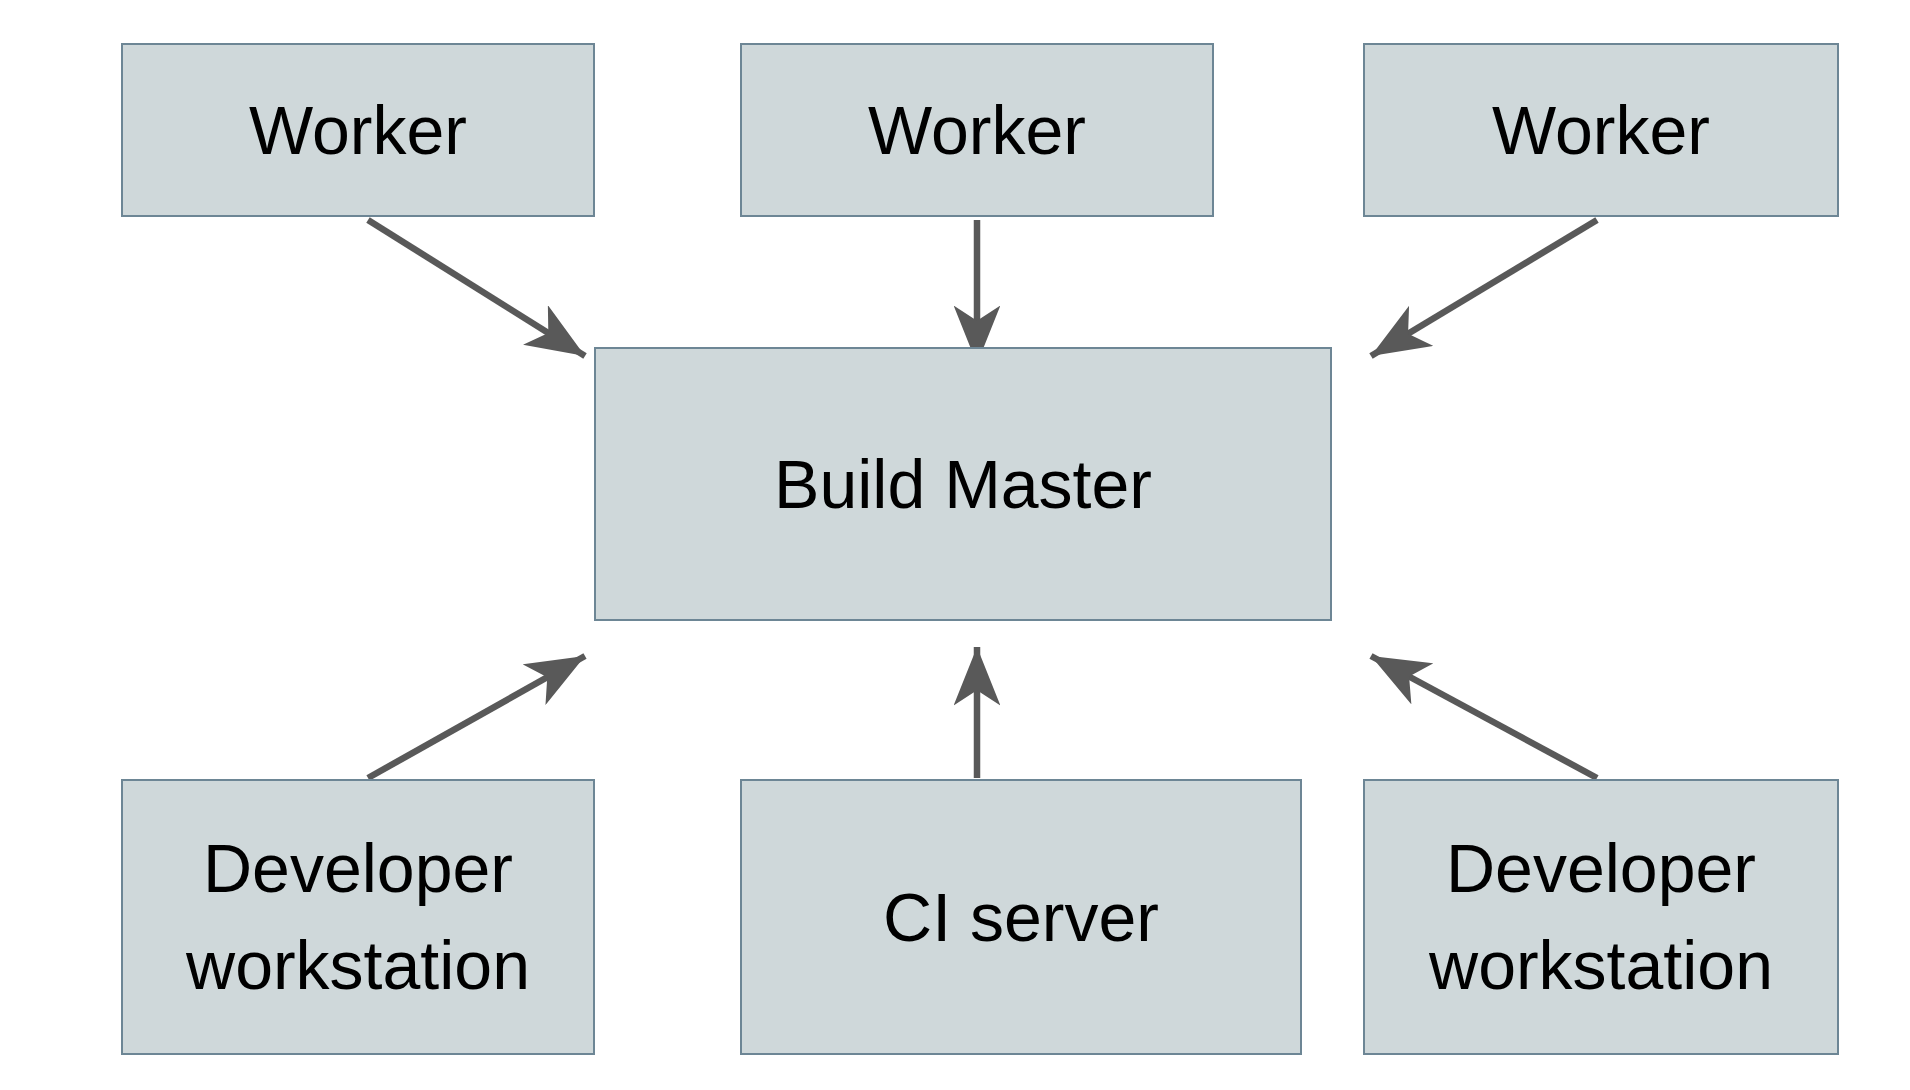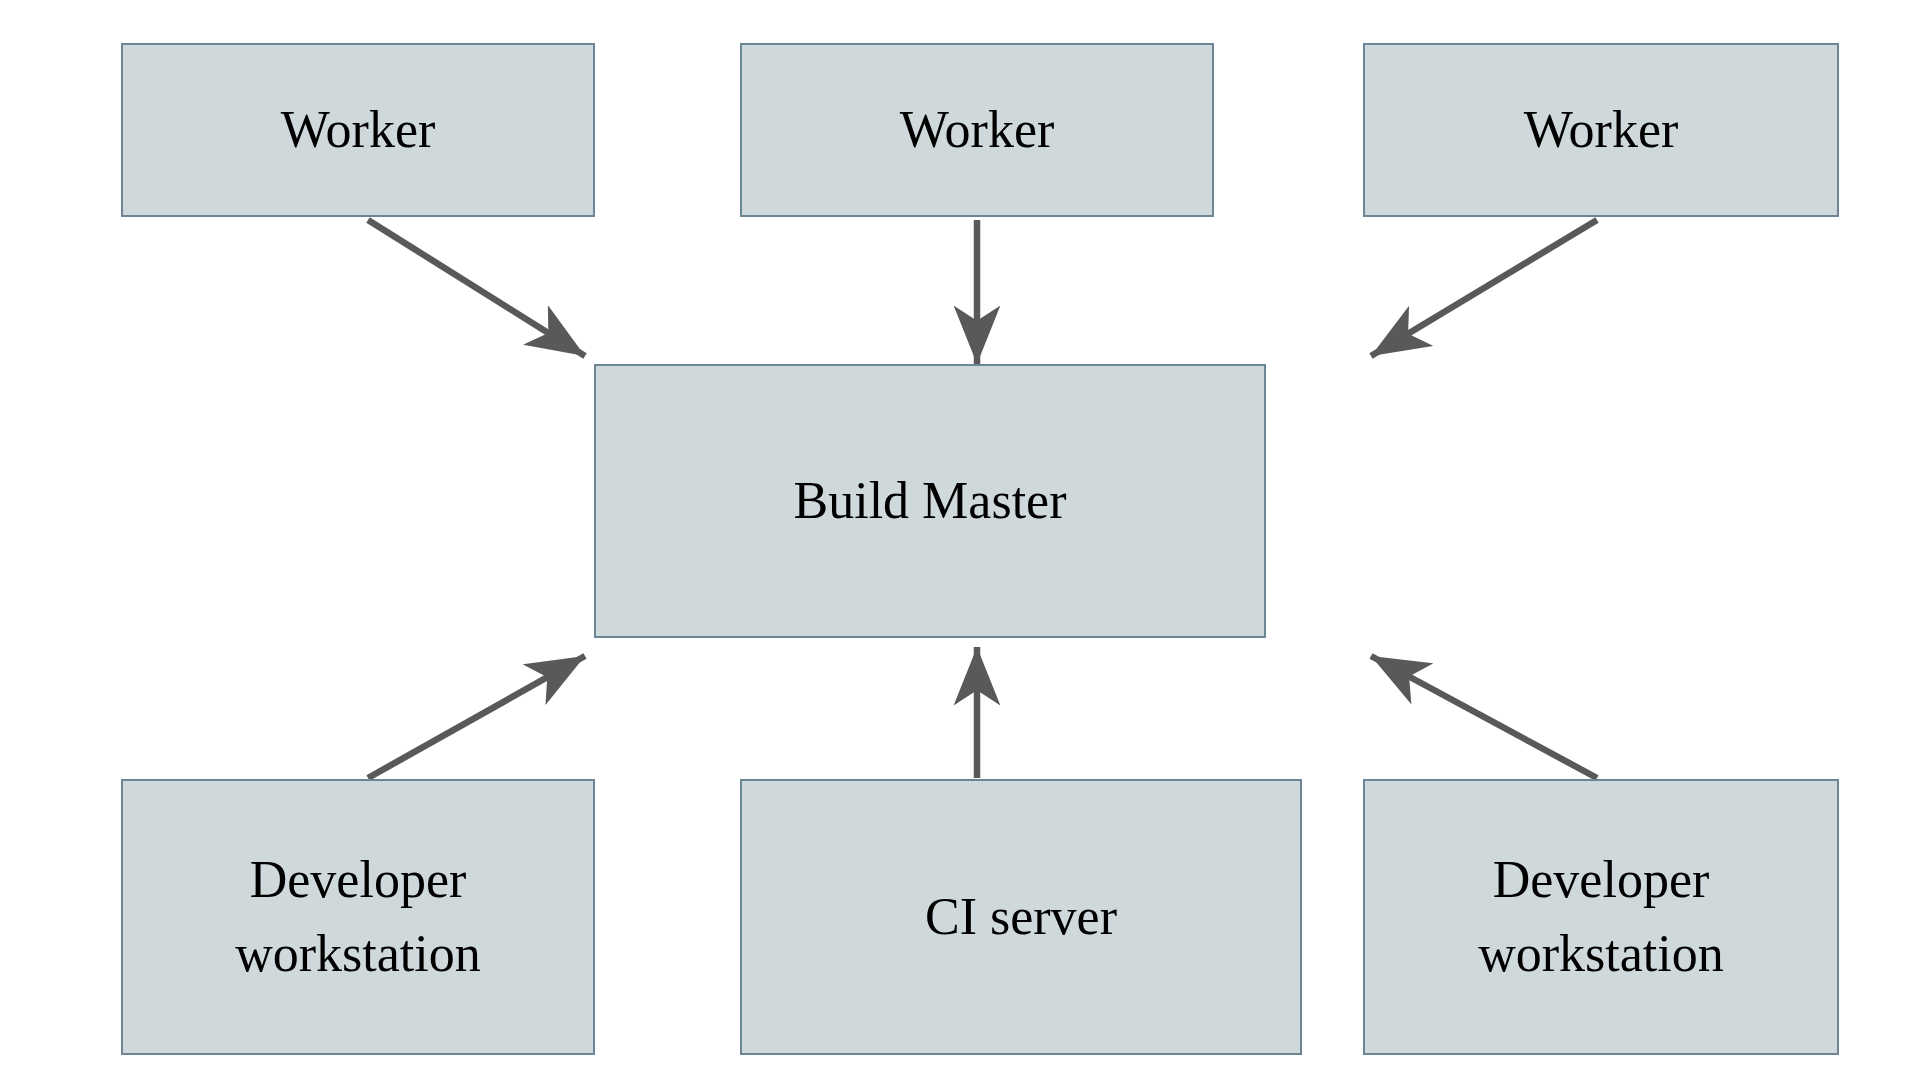--- a/index.html
+++ b/index.html
@@ -35,25 +35,24 @@
   .node {
     position: absolute;
     background: var(--node-fill);
     border: 2px solid var(--node-border);
     display: flex;
     align-items: center;
     justify-content: center;
     text-align: center;
   }
   .node .label {
-    font-size: 52px;
+    font-size: 68px;
     line-height: 1.42;
     color: var(--text);
     padding: 0 24px;
-    font-family: Liberation Serif, serif;
   }
   .marker-head { fill: var(--arrow); }
 </style>
 </head>
 <body>
 
 <div class="canvas">
 
   <svg class="edges" width="1910" height="1090" viewBox="0 0 1910 1090" xmlns="http://www.w3.org/2000/svg">
     <defs>
@@ -74,21 +73,21 @@
   </div>
 
   <div class="node" style="left:740px; top:43px; width:474px; height:174px;">
     <span class="label">Worker</span>
   </div>
 
   <div class="node" style="left:1363px; top:43px; width:476px; height:174px;">
     <span class="label">Worker</span>
   </div>
 
-  <div class="node" style="left:594px; top:364px; width:672px; height:274px;">
+  <div class="node" style="left:594px; top:347px; width:738px; height:274px;">
     <span class="label">Build Master</span>
   </div>
 
   <div class="node" style="left:121px; top:779px; width:474px; height:276px;">
     <span class="label">Developer workstation</span>
   </div>
 
   <div class="node" style="left:740px; top:779px; width:562px; height:276px;">
     <span class="label">CI server</span>
   </div>

